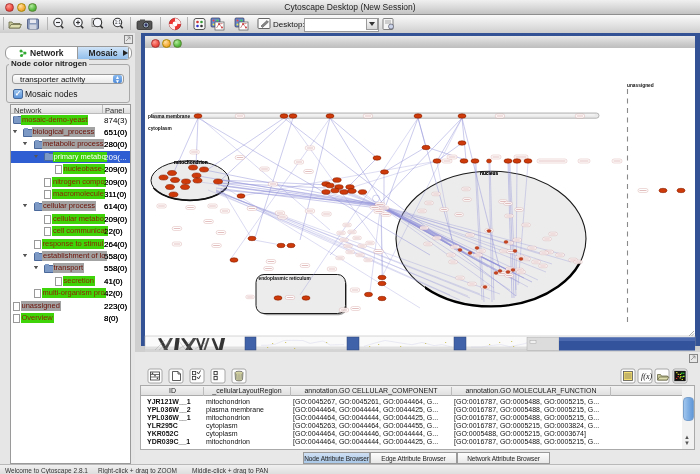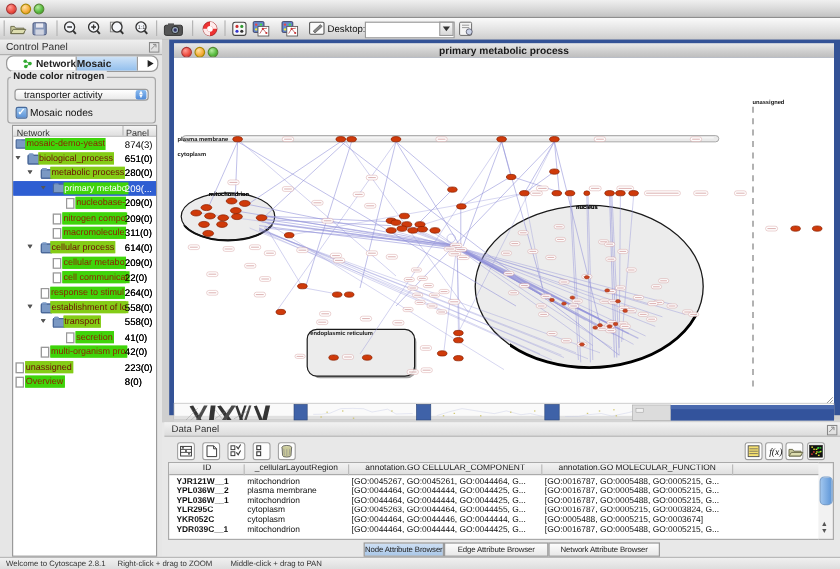--- a/index.html
+++ b/index.html
@@ -10,38 +10,38 @@
   #titlebar{left:0;top:0;width:700px;height:14px;background:linear-gradient(#f0f0f0,#d6d6d6 60%,#c2c2c2);border-bottom:1px solid #8e8e8e;}
   .light{position:absolute;top:3px;width:7px;height:7px;border-radius:50%;}
   #titletext{position:absolute;left:0;right:0;top:2px;text-align:center;font-size:8.5px;color:#222;}
   
   #toolbar{left:0;top:15px;width:700px;height:18px;background:linear-gradient(#fafafa,#dcdcdc 70%,#cdcdcd);border-bottom:1px solid #999;}
   .tsep{position:absolute;top:2px;height:13px;width:1px;background:#b5b5b5;}
   
   #cpanel{left:0;top:33px;width:135px;height:431px;background:#e6e6e6;}
   #cphead{position:absolute;left:0;top:0;width:135px;height:13px;background:linear-gradient(#efefef,#d9d9d9);border-bottom:1px solid #b0b0b0;font-size:8.5px;color:#333;line-height:13px;padding-left:5px;box-sizing:border-box;}
   #cptabs{position:absolute;left:5px;top:13px;width:125px;height:12px;background:#fff;border:1px solid #9a9a9a;border-radius:6px;overflow:hidden;font-size:8.5px;font-weight:bold;color:#222;}
-  #mosaictab{position:absolute;left:57px;top:0;width:50px;height:12px;background:linear-gradient(#cfe3f7,#92bfed);border-left:1px solid #9a9a9a;border-right:1px solid #9a9a9a;text-align:left;line-height:12px;}
+  #mosaictab{position:absolute;left:71px;top:0;width:50px;height:12px;background:linear-gradient(#cfe3f7,#92bfed);border-left:1px solid #9a9a9a;border-right:1px solid #9a9a9a;text-align:center;line-height:12px;}
   #groupbox{position:absolute;left:6px;top:31px;width:122px;height:37px;border:1px solid #a8a8a8;border-radius:3px;}
   #gblabel{position:absolute;left:9px;top:26px;background:#e6e6e6;padding:0 2px;font-size:8px;font-weight:bold;color:#222;}
   #combo{position:absolute;left:12px;top:41px;width:112px;height:10px;background:linear-gradient(#ffffff,#e9e9e9);border:1px solid #9a9a9a;border-radius:3px;font-size:8px;color:#111;line-height:10px;padding-left:7px;box-sizing:border-box;}
   #stepper{position:absolute;right:1px;top:0px;width:9px;height:8px;background:linear-gradient(#8abbf0,#4f8ad8);border-radius:2px;color:#fff;font-size:5px;line-height:4px;text-align:center;}
   #checkbox{position:absolute;left:13px;top:56px;width:8px;height:8px;background:linear-gradient(#9ec7f0,#5b93d8);border:1px solid #46699b;border-radius:2px;color:#fff;font-size:8px;line-height:8px;text-align:center;font-weight:bold;}
   #cblabel{position:absolute;left:25px;top:56px;font-size:8.5px;color:#111;}
   #tree{position:absolute;left:10px;top:71px;width:119px;height:358px;background:#fff;border:1px solid #9a9a9a;overflow:hidden;}
   #treehead{position:absolute;left:0;top:0;width:119px;height:8px;background:linear-gradient(#f4f4f4,#dfdfdf);border-bottom:1px solid #bbb;font-size:7.5px;color:#333;}
   .trow{position:absolute;left:0;width:119px;height:12.4px;font-size:7.5px;line-height:12px;white-space:nowrap;}
   .tlab{position:absolute;top:1px;height:10px;line-height:10.5px;padding:0 1px;}
   .tcount{position:absolute;left:93px;top:1px;color:#000;font-size:8px;}
   .tri{position:absolute;top:4px;width:0;height:0;border-left:2.5px solid transparent;border-right:2.5px solid transparent;border-top:3.5px solid #555;}
   .fold{position:absolute;top:2.5px;width:8px;height:6px;background:#7b99c4;border:0.5px solid #4a6899;border-radius:1px;}
   .fold:before{content:"";position:absolute;left:0;top:-1.5px;width:4px;height:1.5px;background:#7b99c4;border-radius:1px 1px 0 0;}
   .file{position:absolute;top:2px;width:5px;height:7px;background:#fff;border:0.6px solid #999;}
   .grn{background:#3fd40a;color:#8c2600;}
-  .red{background:#84cc16;color:#6b0f05;}
+  .red{background:#a3a3a3;color:#6b0f05;}
   
   #desktop{left:135px;top:33px;width:565px;height:319px;background:#cfcfcf;}
   #frame{position:absolute;left:6px;top:0px;width:559px;height:313px;background:#335296;}
   #ftitle{position:absolute;left:4px;top:3px;right:5px;height:12px;background:linear-gradient(#e9e9e9,#cdcdcd 60%,#bdbdbd);border-bottom:1px solid #909090;}
   #ftext{position:absolute;left:0;right:0;top:1px;text-align:center;font-size:8.5px;font-weight:bold;color:#1a1a1a;}
   #canvas{position:absolute;left:4px;top:15px;right:5px;bottom:8px;background:#fff;}
   
   #dpanel{left:137px;top:352px;width:563px;height:112px;background:#e8e8e8;}
   #dphead{position:absolute;left:0;top:0;width:563px;height:12px;background:linear-gradient(#f2f2f2,#dcdcdc);border-bottom:1px solid #b5b5b5;font-size:8px;color:#333;line-height:12px;padding-left:6px;box-sizing:border-box;}
   #dtable{position:absolute;left:3px;top:33px;width:545px;height:63px;background:#fff;border:1px solid #aaa;}
@@ -57,20 +57,21 @@
   #statusbar{left:0;top:464px;width:700px;height:10px;background:linear-gradient(#f0f0f0,#dcdcdc);border-top:1px solid #b9b9b9;font-size:6.5px;color:#333;}
 </style>
 </head>
 <body>
 <div id="win">
 
   <div class="abs" id="titlebar">
     <div class="light" style="left:5px;background:radial-gradient(circle at 35% 30%,#ff9d96,#ee4d40 60%,#c03028);border:0.5px solid #a33;"></div>
     <div class="light" style="left:16.5px;background:radial-gradient(circle at 35% 30%,#ffe0a0,#f5ac38 60%,#cd8a20);border:0.5px solid #a80;"></div>
     <div class="light" style="left:27.5px;background:radial-gradient(circle at 35% 30%,#b5eb9e,#57ba3e 60%,#3f9330);border:0.5px solid #583;"></div>
+    <div id="titletext">Cytoscape Desktop (New Session)</div>
   </div>
 
   <div class="abs" id="toolbar">
     <div class="tsep" style="left:3px"></div>
     <div class="tsep" style="left:47px"></div>
     <div class="tsep" style="left:130px"></div>
     <div class="tsep" style="left:160px"></div>
     <div class="tsep" style="left:187px"></div>
     <svg class="abs" style="left:0;top:0" width="700" height="18" id="tbicons">
 <path d="M9 13 L9 7 L12 7 L13 8.5 L20 8.5 L20 13 Z" fill="#c8c89a" stroke="#6b6b4a" stroke-width="0.8"></path>
@@ -132,21 +133,20 @@
     <div class="abs" style="left:366px;top:2.5px;width:12px;height:12px;background:linear-gradient(#fafafa,#d8d8d8);border:1px solid #9a9a9a;box-sizing:border-box;"></div>
     <div class="abs" style="left:369px;top:7px;width:0;height:0;border-left:3px solid transparent;border-right:3px solid transparent;border-top:4px solid #333;"></div>
   </div>
 
   <div class="abs" id="desktop">
     <div id="frame">
       <div id="ftitle">
         <div class="light" style="left:5.5px;top:2.5px;background:radial-gradient(circle at 35% 30%,#ff9d96,#ee4d40 60%,#c03028);border:0.5px solid #a33;"></div>
         <div class="light" style="left:16.5px;top:2.5px;background:radial-gradient(circle at 35% 30%,#ffe0a0,#f5ac38 60%,#cd8a20);border:0.5px solid #a80;"></div>
         <div class="light" style="left:27.5px;top:2.5px;background:radial-gradient(circle at 35% 30%,#b5eb9e,#57ba3e 60%,#3f9330);border:0.5px solid #583;"></div>
-        <div id="ftext">primary metabolic process</div>
       </div>
       <div id="canvas">
         <svg id="net" width="550" height="290" viewBox="145 48 550 290">
 <rect x="152" y="113" width="447" height="5.2" rx="2.6" fill="#eaeaea" stroke="#9a9a9a" stroke-width="0.7"></rect>
 <rect x="155" y="114.2" width="440" height="1.2" rx="0.6" fill="#ffffff" fill-opacity="0.55"></rect>
 <text x="148" y="117.5" font-size="4.8" font-weight="bold" fill="#111" font-family="Liberation Sans">plasma membrane</text>
 <text x="148" y="130" font-size="4.8" font-weight="bold" fill="#111" font-family="Liberation Sans">cytoplasm</text>
 <text x="627" y="86.5" font-size="4.8" font-weight="bold" fill="#111" font-family="Liberation Sans">unassigned</text>
 <line x1="627.5" y1="89" x2="627.5" y2="322" stroke="#8a8a8a" stroke-width="1.1" stroke-dasharray="5,4.5"></line>
 <ellipse cx="190" cy="180.5" rx="39" ry="19.8" fill="#ececec" stroke="#1a1a1a" stroke-width="1"></ellipse>
@@ -595,21 +595,20 @@
 <rect x="414" y="12" width="1.2" height="1" fill="#c8bc50" opacity="0.8"></rect>
 <rect x="409" y="9" width="1.2" height="1" fill="#c8bc50" opacity="0.8"></rect>
 <rect x="392" y="2.5" width="32" height="13" fill="#dcdcdc" stroke="#aaa" stroke-width="0.5"></rect>
 <rect x="395" y="5.5" width="6" height="3" fill="#f0f0f0" stroke="#999" stroke-width="0.4"></rect>
 <rect x="424" y="2.5" width="136" height="13" fill="#33539c"></rect>
 <rect x="424" y="2.5" width="136" height="3.5" fill="#4a69ae"></rect>
 </svg>
   </div>
 
   <div class="abs" id="cpanel">
-    <div id="cphead">Control Panel</div>
     <svg class="abs" style="left:124px;top:1.5px" width="9" height="9">
         <rect x="0.5" y="0.5" width="8" height="8" fill="none" stroke="#888" stroke-width="1"></rect>
         <path d="M2 6 L6 2 M6 2 h-2.5 M6 2 v2.5" stroke="#888" stroke-width="0.8" fill="none"></path>
       </svg>
     <div id="cptabs">
       <svg class="abs" style="left:13px;top:2px" width="8" height="8">
           <circle cx="2" cy="2" r="1.5" fill="#3a3"></circle>
           <circle cx="6" cy="4" r="1.5" fill="#3a3"></circle>
           <circle cx="2.5" cy="6.5" r="1.5" fill="#3a3"></circle>
           <path d="M2 2 L6 4 L2.5 6.5" stroke="#3a3" stroke-width="0.8" fill="none"></path>
@@ -808,21 +807,20 @@
           <span class="file" style="left:1.6px"></span>
           <span class="tlab grn" style="left:9.5px">Overview</span>
           <span class="tcount">8(0)</span>
         </div>
 
 </div>
     </div>
   </div>
 
   <div class="abs" id="dpanel">
-    <div id="dphead">Data Panel</div>
     <svg class="abs" style="left:552px;top:1.5px" width="9" height="9">
       <rect x="0.5" y="0.5" width="8" height="8" fill="none" stroke="#888" stroke-width="1"></rect>
       <path d="M2 6 L6 2 M6 2 h-2.5 M6 2 v2.5" stroke="#888" stroke-width="0.8" fill="none"></path>
     </svg>
     <svg class="abs" style="left:0;top:14px" width="563" height="18" id="dpicons">
 <rect x="11" y="3" width="14" height="14" rx="2" fill="#fdfdfd" stroke="#9f9f9f" stroke-width="0.9"></rect>
       <rect x="13.5" y="6" width="9" height="8" fill="#fff" stroke="#333" stroke-width="0.8"></rect>
       <line x1="13.5" y1="8.5" x2="22.5" y2="8.5" stroke="#333" stroke-width="0.7"></line>
       <line x1="13.5" y1="11" x2="22.5" y2="11" stroke="#333" stroke-width="0.7"></line>
       <circle cx="15.5" cy="7.2" r="0.8" fill="#333"></circle>

